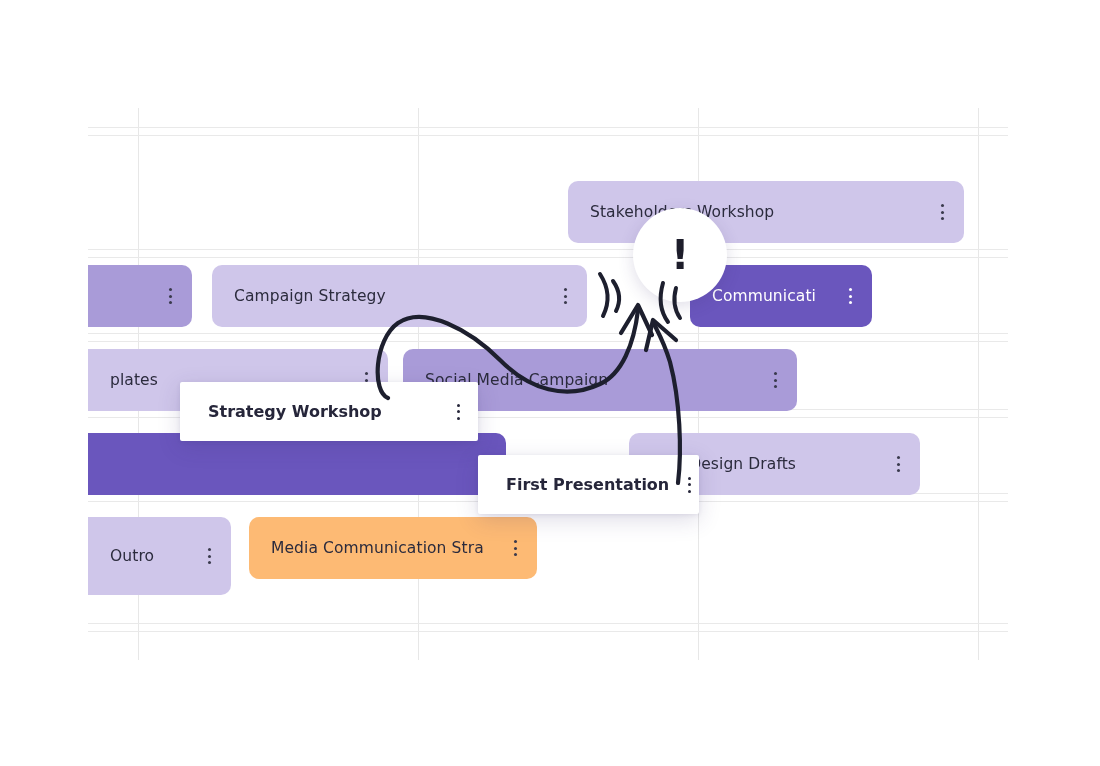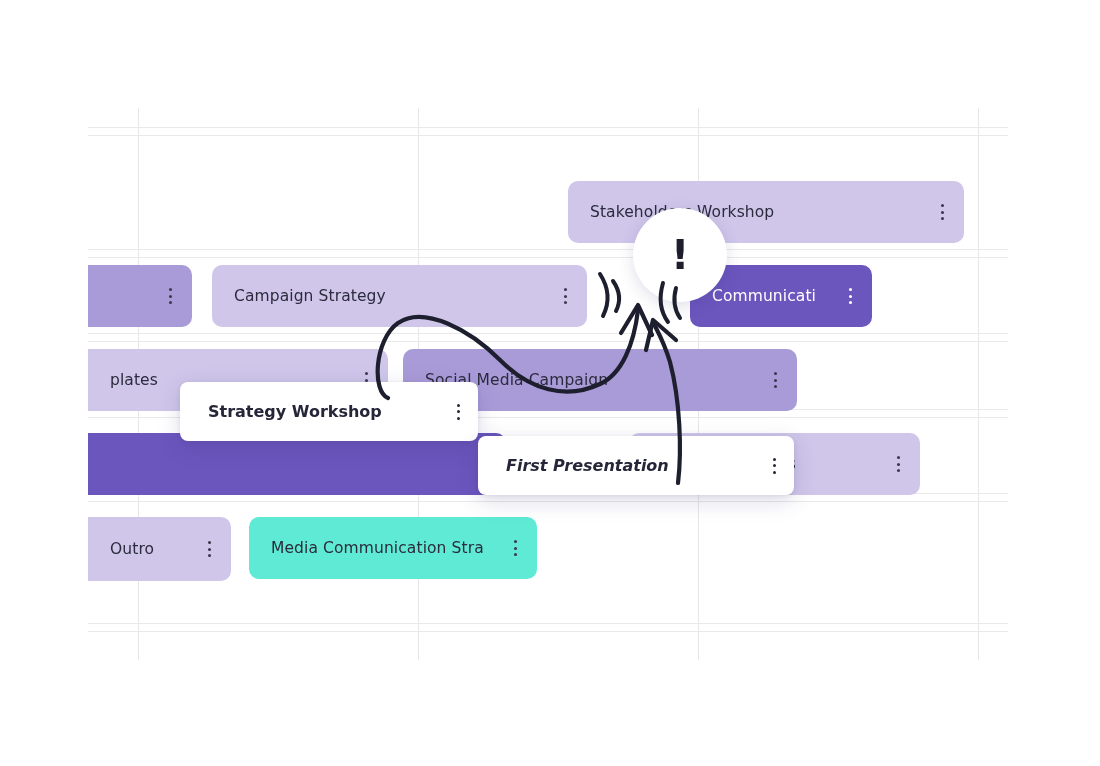--- a/index.html
+++ b/index.html
@@ -61,21 +61,21 @@
     width: 3px; height: 3px;
     border-radius: 50%;
     background: #3a3a4d;
   }
   .bar.dark .kebab i { background: #ffffff; }
 
   
   .card {
     position: absolute;
     background: #ffffff;
-    border-radius: 8px;
+    border-radius: 2px;
     box-shadow: 0 6px 22px rgba(60,50,110,.17), 0 1px 4px rgba(60,50,110,.10);
     display: flex;
     align-items: center;
     justify-content: space-between;
     padding: 0 12px 0 28px;
     font-size: 16px;
     font-weight: 600;
     color: #26263a;
     white-space: nowrap;
     z-index: 40;
@@ -191,48 +191,48 @@
         </span>
       </div>
       <div class="bar" style="left: 629px; top: 433px; width: 291px; height: 62px; background: rgb(207, 198, 234);">
         <span class="bar-label">First Design Drafts</span>
         <span class="kebab">
           <i></i>
           <i></i>
           <i></i>
         </span>
       </div>
-      <div class="bar clip-left" style="left: 88px; top: 517px; width: 143px; height: 64px; background: rgb(207, 198, 234);">
+      <div class="bar clip-left" style="left: 88px; top: 517px; width: 143px; height: 78px; background: rgb(207, 198, 234);">
         <span class="bar-label">Outro</span>
         <span class="kebab">
           <i></i>
           <i></i>
           <i></i>
         </span>
       </div>
-      <div class="bar" style="left: 249px; top: 517px; width: 288px; height: 62px; background: #5eead4;">
+      <div class="bar" style="left: 249px; top: 517px; width: 288px; height: 62px; background: #fdba74;">
         <span class="bar-label">Media Communication Stra</span>
         <span class="kebab">
           <i></i>
           <i></i>
           <i></i>
         </span>
       </div>
     </div>
 
   <div id="cards-layer">
       <div class="card" style="left: 180px; top: 382px; width: 298px; height: 59px;">
         <span>Strategy Workshop</span>
         <span class="kebab">
           <i></i>
           <i></i>
           <i></i>
         </span>
       </div>
-      <div class="card" style="left: 478px; top: 436px; width: 316px; height: 59px; font-style: italic;">
+      <div class="card" style="left: 478px; top: 455px; width: 221px; height: 59px;">
         <span>First Presentation</span>
         <span class="kebab">
           <i></i>
           <i></i>
           <i></i>
         </span>
       </div>
     </div>
 
   <div class="alert-badge" id="alert-badge" style="left: 633px; top: 208px; width: 94px; height: 94px;">

